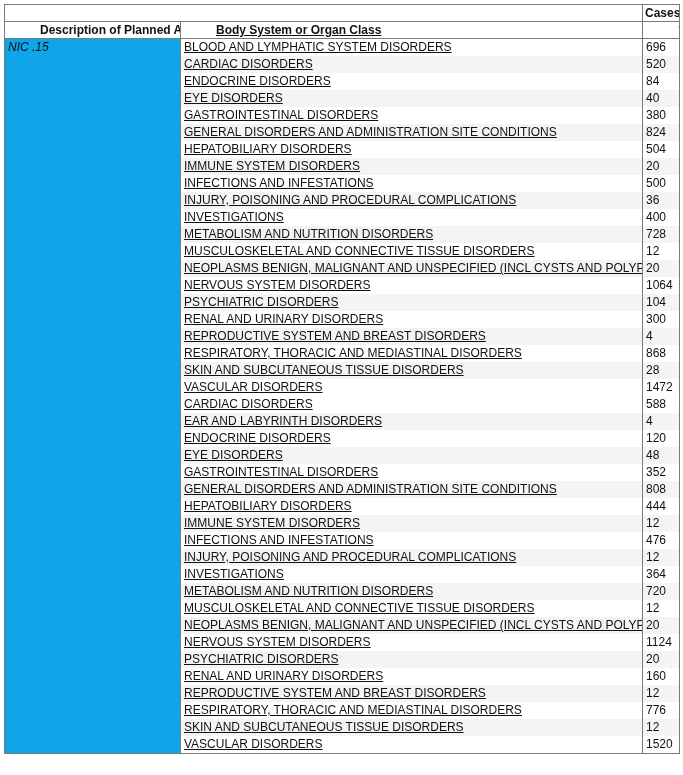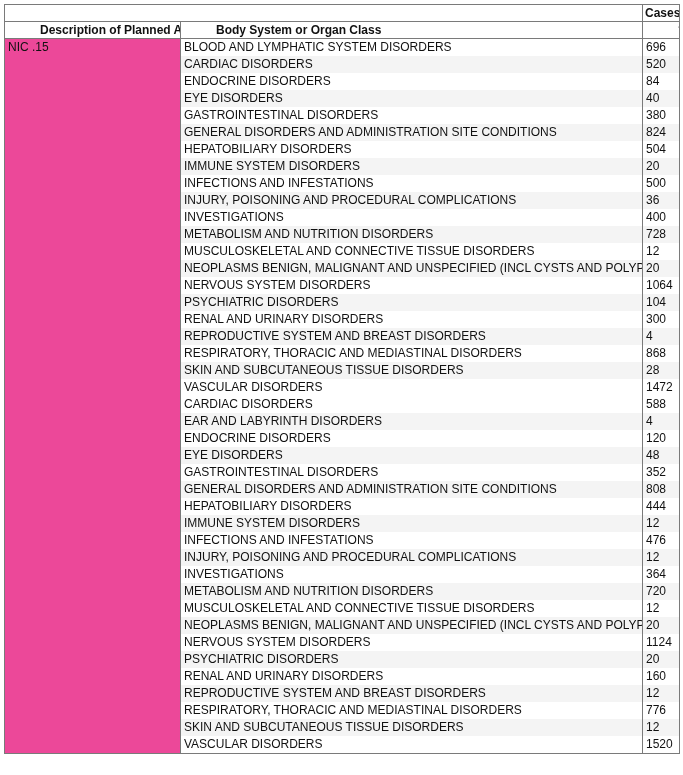--- a/index.html
+++ b/index.html
@@ -4,29 +4,29 @@
 <style>
   html, body { margin: 0; padding: 0; background: #ffffff; }
   body { width: 683px; height: 775px; position: relative; overflow: hidden;
          font-family: "Liberation Sans", "DejaVu Sans", sans-serif; font-size: 12px; color: #111; }
   .tbl { position: absolute; left: 4px; top: 4px; width: 675px;
          border: 1px solid #7a7a7a; border-collapse: collapse; table-layout: fixed; }
   .tbl td, .tbl th { padding: 0 3px; height: 16px; line-height: 16px; white-space: nowrap; overflow: hidden;
          font-weight: normal; text-align: left; }
   .tbl th { font-weight: bold; }
   .c1 { width: 170px; }
-  .c2 { width: 456px; border-left: 1px solid #7a7a7a; }
+  .c2 { width: 456px; border-left: 1px solid #7a7a7a; text-decoration: underline; }
   .c3 { width: 31px; border-left: 1px solid #7a7a7a; text-align: right; }
   tr.hdr1 td { border-bottom: 1px solid #7a7a7a; }
   tr.hdr2 th { border-bottom: 1px solid #7a7a7a; padding-left: 35px; }
   tr.hdr1 .c3 { text-align: center; font-weight: bold; padding-left: 2px; }
   tr.hdr2 .c3 { text-align: right; font-weight: bold; }
   tr.row td { height: 17px; line-height: 17px; }
   tr.row.alt td { background: #f4f4f4; }
-  tr.row td.c1 { background: #ec4899; }
+  tr.row td.c1 { background: #0ea5e9; font-style: italic; }
   tr.hdr1 td.c1, tr.hdr1 td.c2 { border-left: none; }
 </style>
 </head>
 <body>
 
 <table class="tbl">
   <colgroup>
     <col style="width:176px">
       <col style="width:462px">
       <col style="width:37px">

